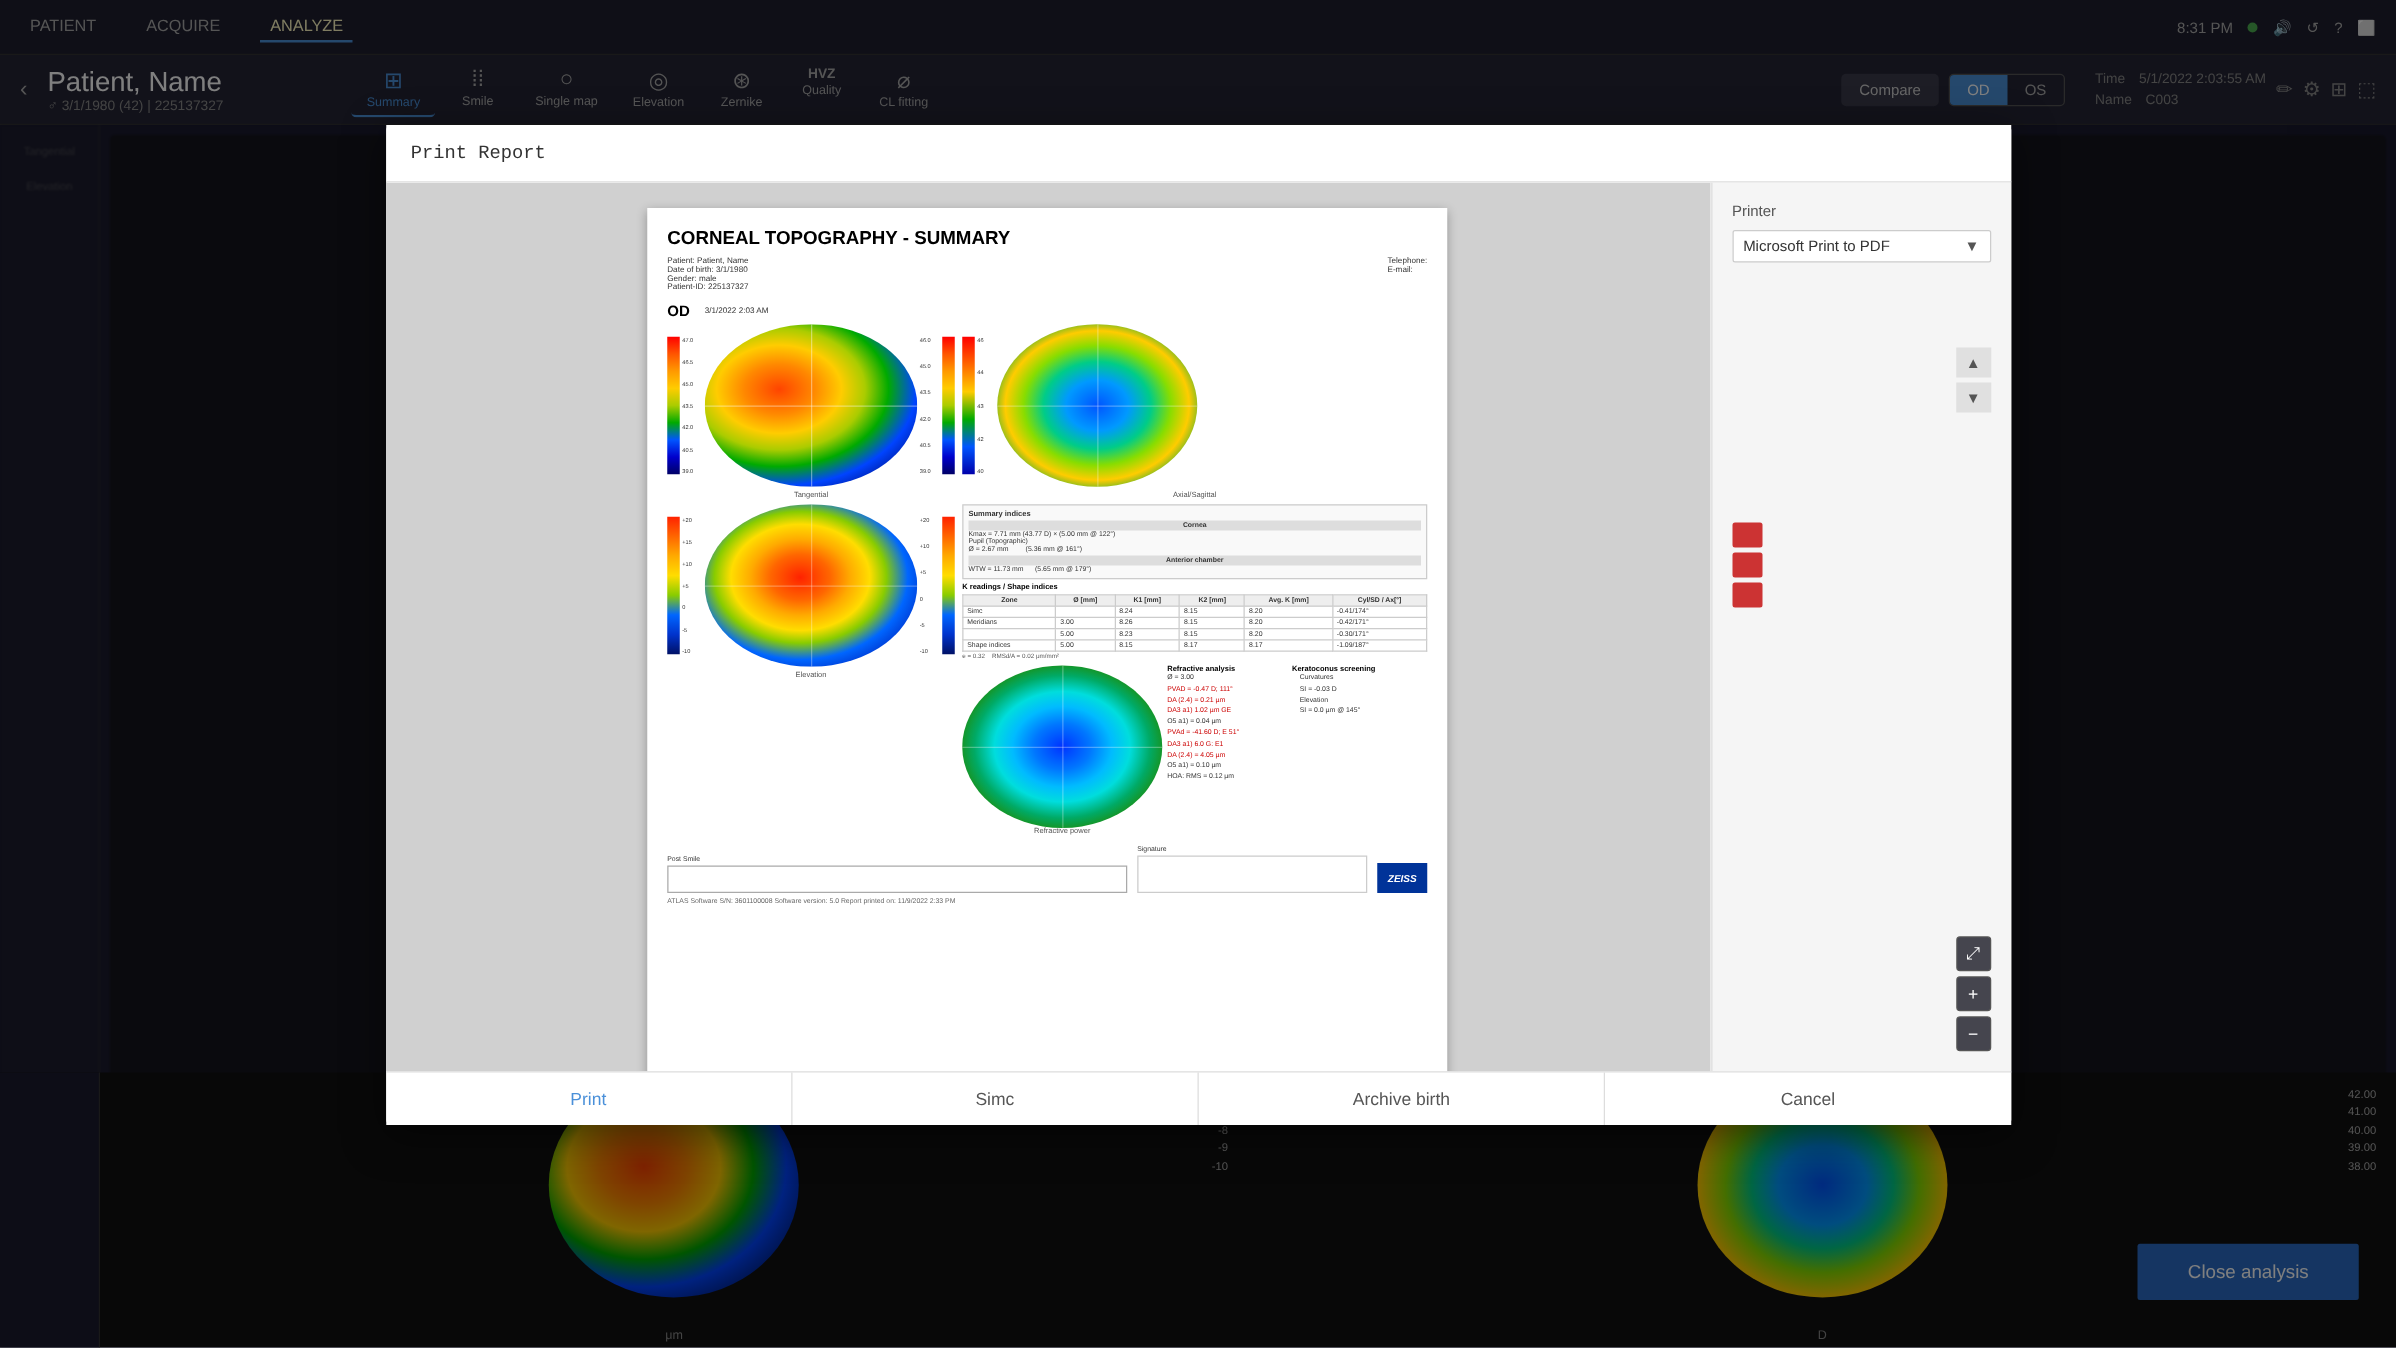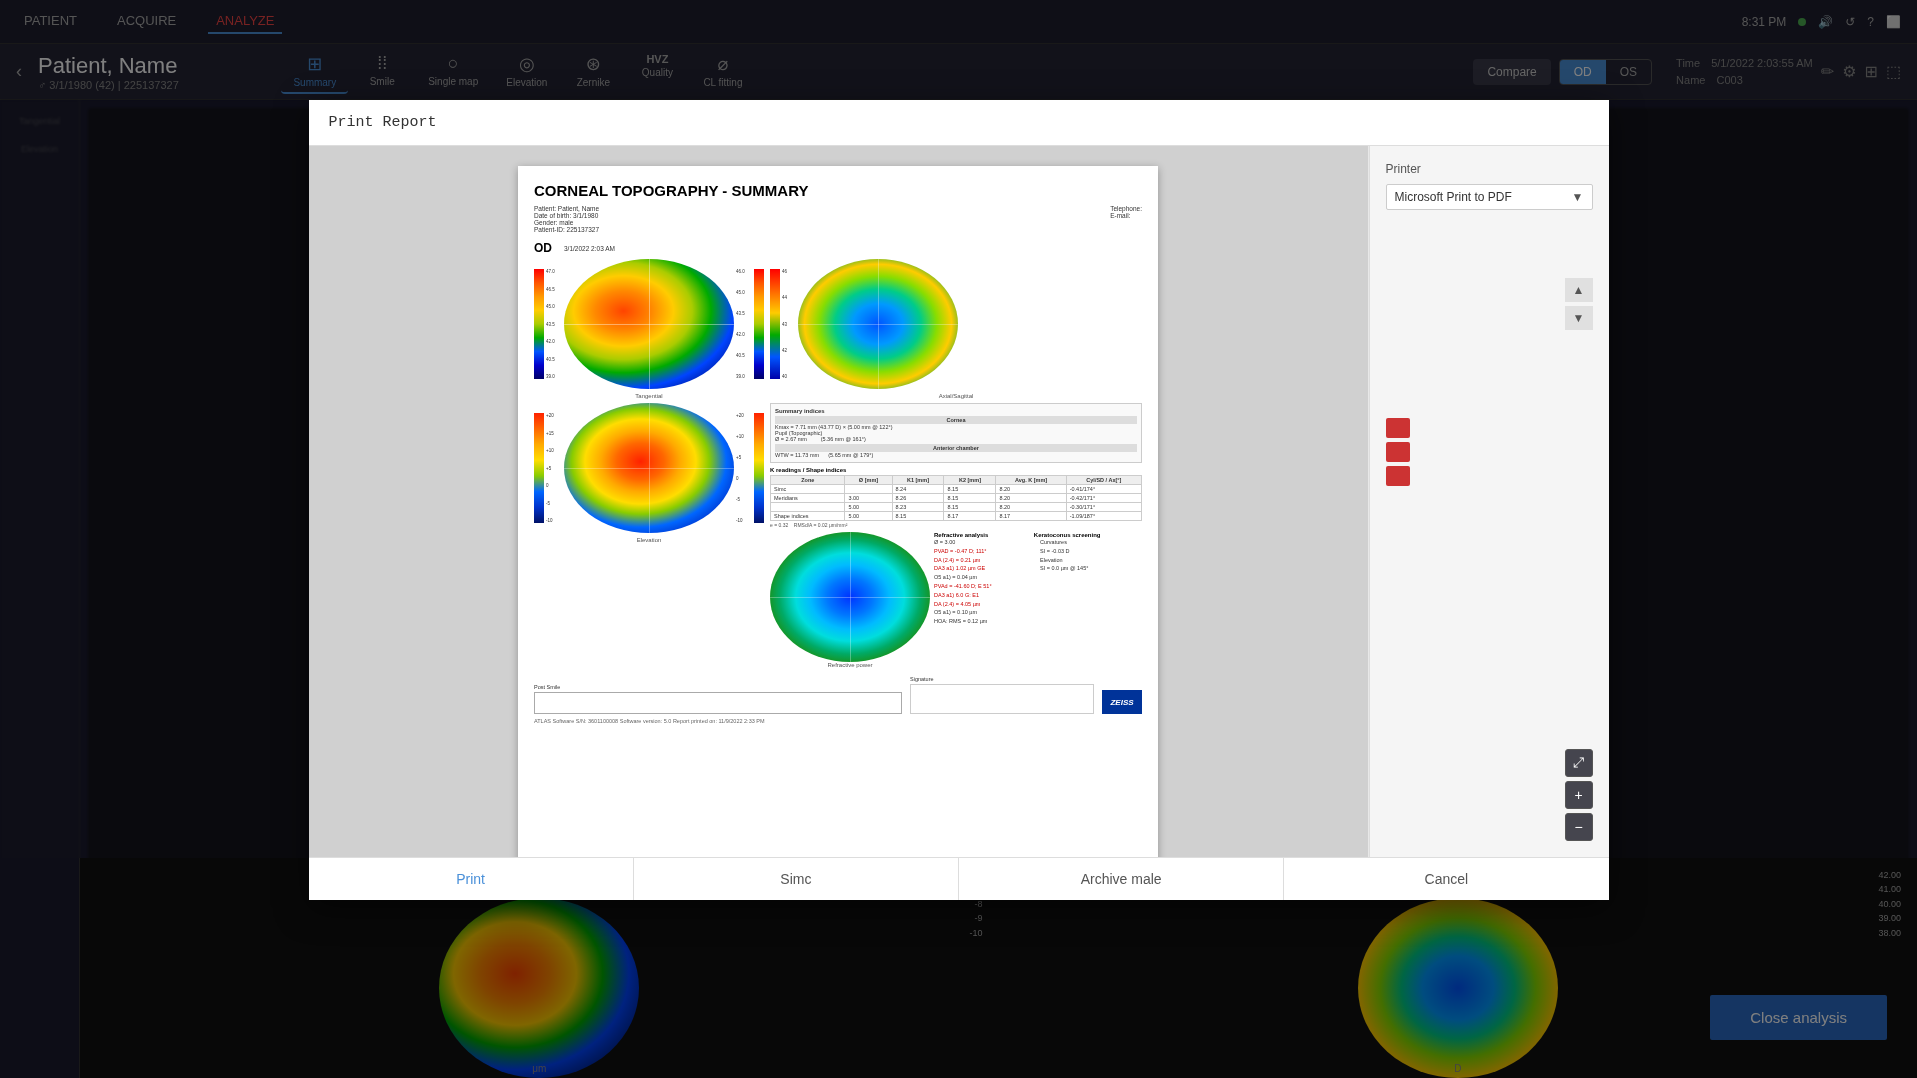--- a/index.html
+++ b/index.html
@@ -27,21 +27,21 @@
       align-items: center;
     }
     .nav-tab {
       color: #aaa;
       font-size: 13px;
       cursor: pointer;
       padding: 4px 8px;
       border-bottom: 2px solid transparent;
     }
     .nav-tab.active {
-      color: #ef4444;
+      color: #fef9c3;
       border-bottom: 2px solid #4a90d9;
     }
     .nav-right {
       margin-left: auto;
       display: flex;
       align-items: center;
       gap: 12px;
       color: #aaa;
       font-size: 12px;
     }
@@ -393,21 +393,21 @@
       right: 0;
       height: 220px;
       display: flex;
       gap: 0;
       background: #111;
       z-index: 10;
     }
     .bottom-map-container {
       flex: 1;
       display: flex;
-      align-items: flex-end;
+      align-items: flex-start;
       justify-content: center;
       position: relative;
       overflow: hidden;
     }
     .bottom-map-tangential {
       background: radial-gradient(ellipse at 38% 42%, #ff4400 0%, #ff8800 20%, #ffcc00 35%, #00aa00 50%, #0044ff 65%, #002288 80%, #000055 100%);
       width: 200px;
       height: 180px;
       border-radius: 50%;
     }
@@ -832,21 +832,21 @@
           <button class="zoom-btn">⤢</button>
           <button class="zoom-btn">+</button>
           <button class="zoom-btn">−</button>
         </div>
       </div>
     </div>
 
     <div class="modal-footer">
       <button class="footer-btn primary">Print</button>
       <button class="footer-btn">Simc</button>
-      <button class="footer-btn">Archive male</button>
+      <button class="footer-btn">Archive birth</button>
       <button class="footer-btn">Cancel</button>
     </div>
   </div>
 </div>
 
 <div class="bottom-maps" style="z-index:5;">
   <div style="width:80px;background:#1a1a2e;border-right:1px solid #333;"></div>
   <div class="bottom-map-container">
     <div class="bottom-map-tangential"></div>
     <div class="scale-labels">

